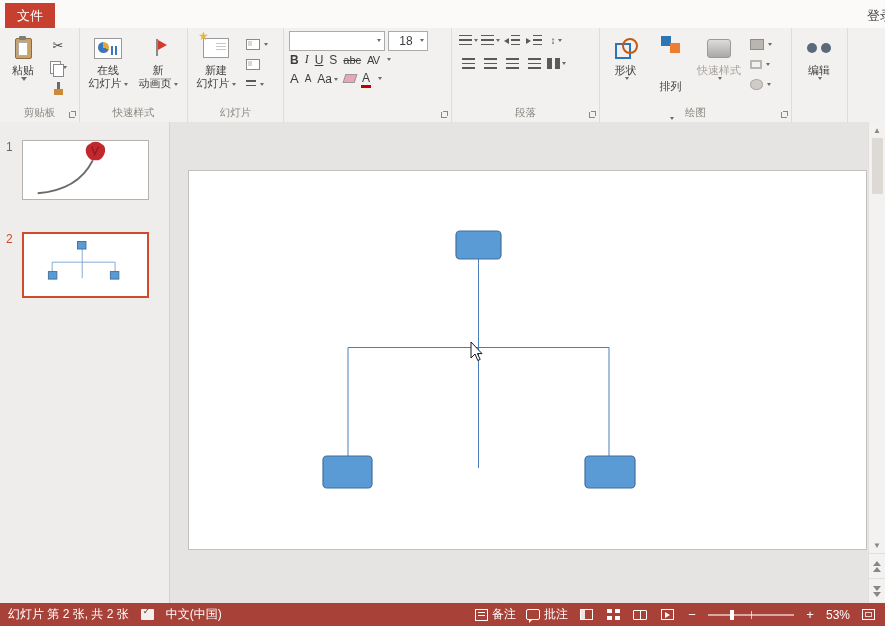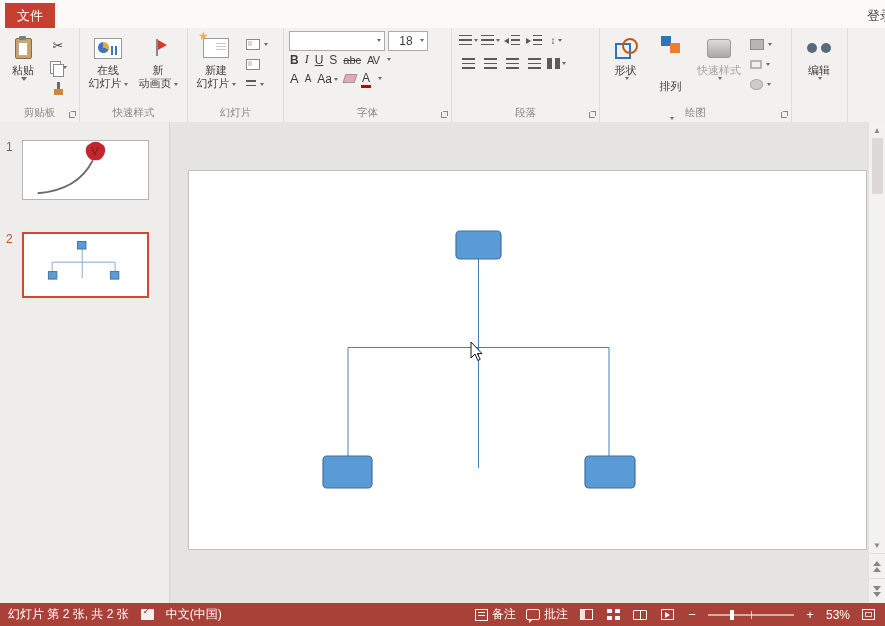--- a/index.html
+++ b/index.html
@@ -240,21 +240,20 @@
         <span class="dd s"></span>
       </div>
       <div class="btnrow">
         <span style="font-size:13px;">A</span>
         <span style="font-size:10px;">A</span>
         <span><span>Aa</span><span class="dd s"></span></span>
         <span class="eraser"></span>
         <span class="fontcolor"><span>A</span></span>
         <span class="dd s"></span>
       </div>
-      <div class="group-label">字体</div>
       <span class="launcher"></span>
     </div>
 
     <div class="group" style="width:148px;">
       <div class="btnrow" style="gap:2px;">
         <span class="pbtn">
             <span class="icon-bars"></span>
             <span class="dd s"></span>
           </span>
         <span class="pbtn">

